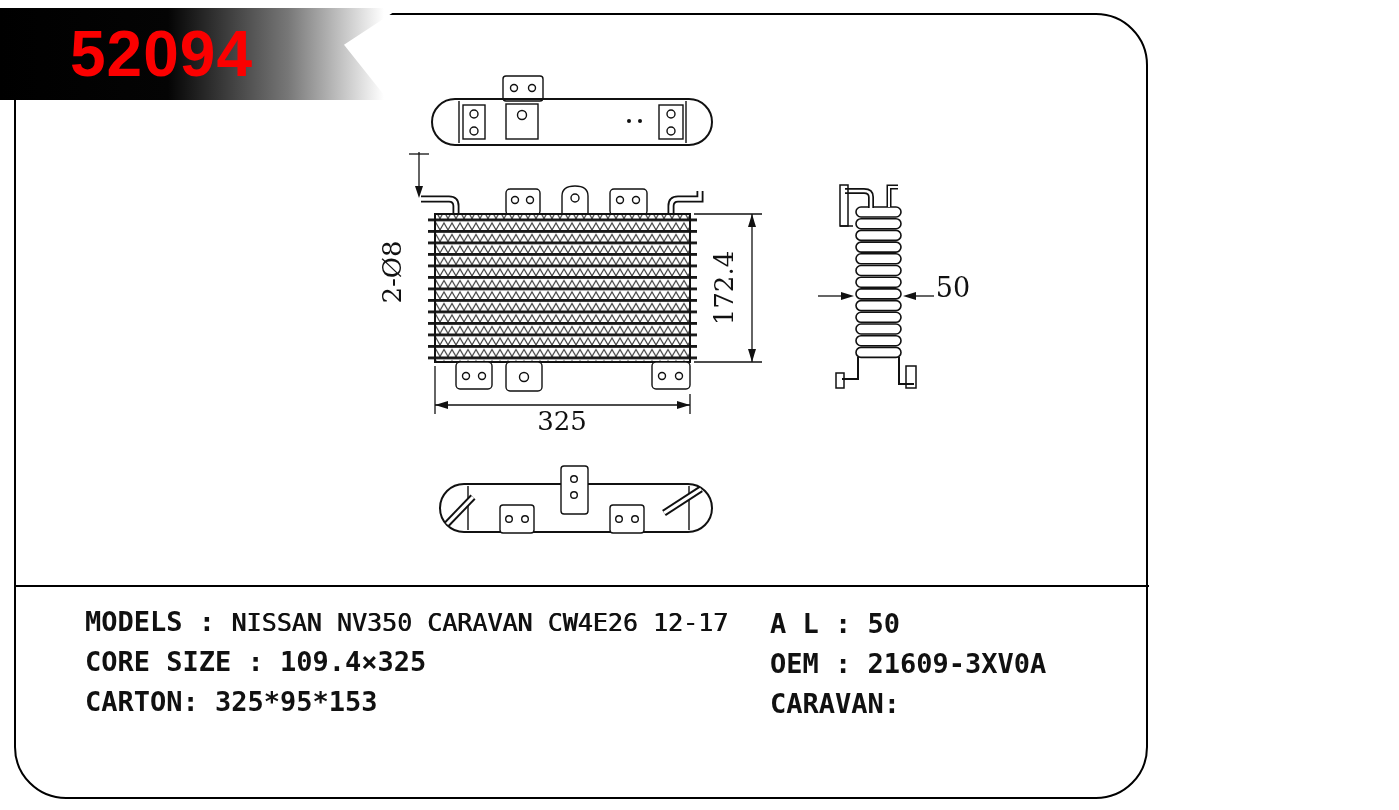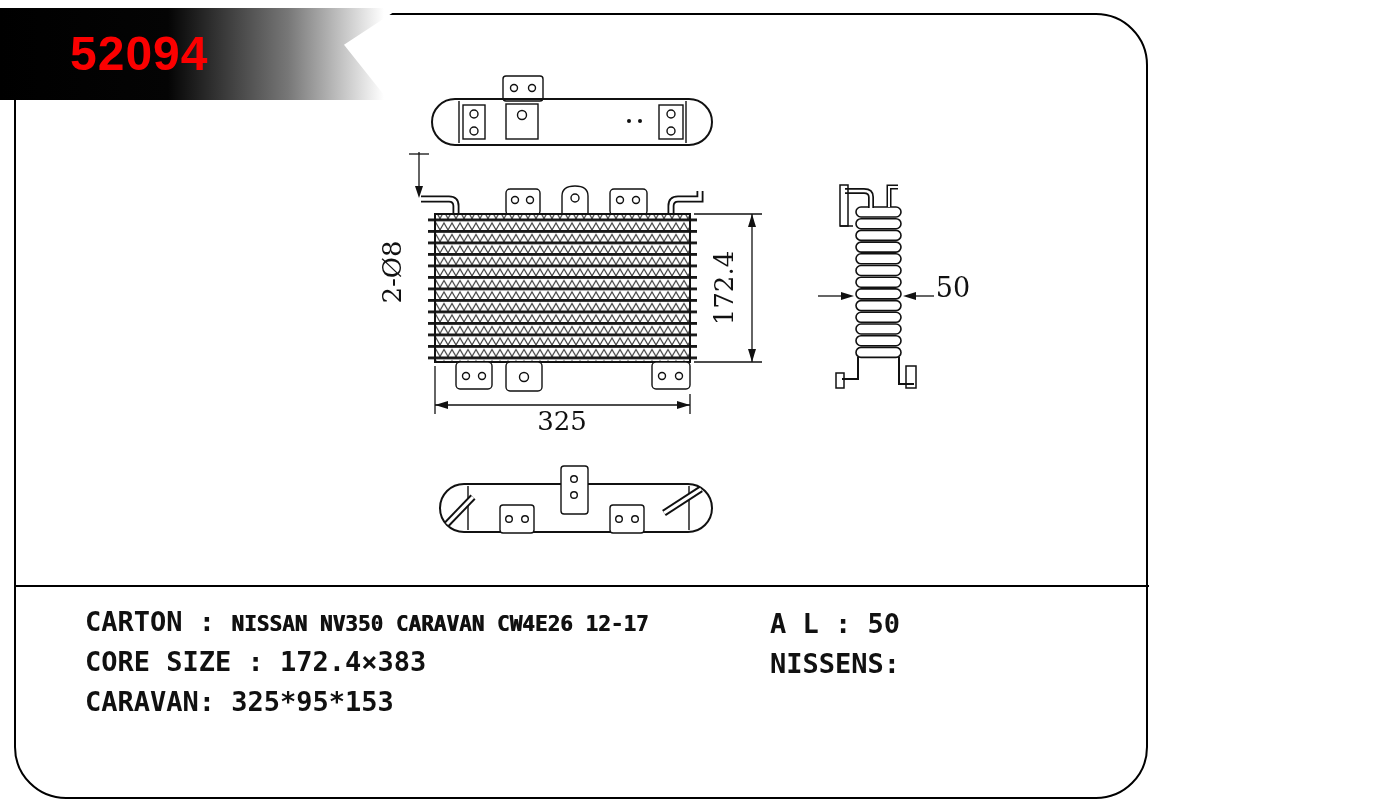--- a/index.html
+++ b/index.html
@@ -16,30 +16,30 @@
     border-top:2.5px solid #000;
   }
   .banner{
     position:absolute;left:0;top:8px;width:400px;height:92px;
     background:linear-gradient(90deg,#000 0%,#040404 42%,#777 72%,#fff 96%);
     clip-path:polygon(0 0,100% 0,86% 40%,97% 100%,0 100%);
     display:flex;align-items:center;box-sizing:border-box;padding-left:70px;
   }
   .banner .num{
     font-family:"Liberation Sans",sans-serif;font-weight:bold;
-    font-size:48px;line-height:1;color:#fb0000;letter-spacing:1px;
+    font-size:64px;line-height:1;color:#fb0000;letter-spacing:1px;
   }
   .drawing-svg{position:absolute;left:0;top:0;}
   .specs-left{position:absolute;left:85px;top:602px;}
   .specs-right{position:absolute;left:770px;top:604px;}
   .spec-line{
     height:40px;line-height:40px;font-size:27px;font-weight:700;
     white-space:pre;letter-spacing:0px;
   }
-  .spec-line .model-val{font-weight:700;font-size:21px;text-shadow:0.7px 0 0 #111;}
+  .spec-line .model-val{font-weight:400;font-size:25px;text-shadow:0.7px 0 0 #111;}
 </style>
 </head>
 <body>
 
 <div class="sheet-border"></div>
 <div class="divider"></div>
 
 <div class="banner">
   <span class="num">52094</span>
 </div>
@@ -188,21 +188,22 @@
       <circle cx="619" cy="519" r="3.3" fill="none"></circle>
       <circle cx="635" cy="519" r="3.3" fill="none"></circle>
     </g>
 
     <line x1="664" y1="513" x2="701" y2="489" stroke-width="7"></line>
     <line x1="664" y1="513" x2="701" y2="489" stroke="#fff" stroke-width="3.2"></line>
   </g>
 </svg>
 
 <div class="specs-left">
-  <div class="spec-line"><span>CARTON : </span><span class="model-val">NISSAN NV350 CARAVAN CW4E26 12-17</span></div>
-  <div class="spec-line"><span>CORE SIZE : </span><span>172.4×383</span></div>
-  <div class="spec-line"><span>CARAVAN: </span><span>325*95*153</span></div>
+  <div class="spec-line"><span>MODELS : </span><span class="model-val">NISSAN NV350 CARAVAN CW4E26 12-17</span></div>
+  <div class="spec-line"><span>CORE SIZE : </span><span>109.4×325</span></div>
+  <div class="spec-line"><span>CARTON: </span><span>325*95*153</span></div>
 </div>
 
 <div class="specs-right">
   <div class="spec-line"><span>A L : </span><span>50</span></div>
-  <div class="spec-line"><span>NISSENS:</span><span></span></div>
+  <div class="spec-line"><span>OEM : </span><span>21609-3XV0A</span></div>
+  <div class="spec-line"><span>CARAVAN:</span><span></span></div>
 </div>
 
 </body></html>

